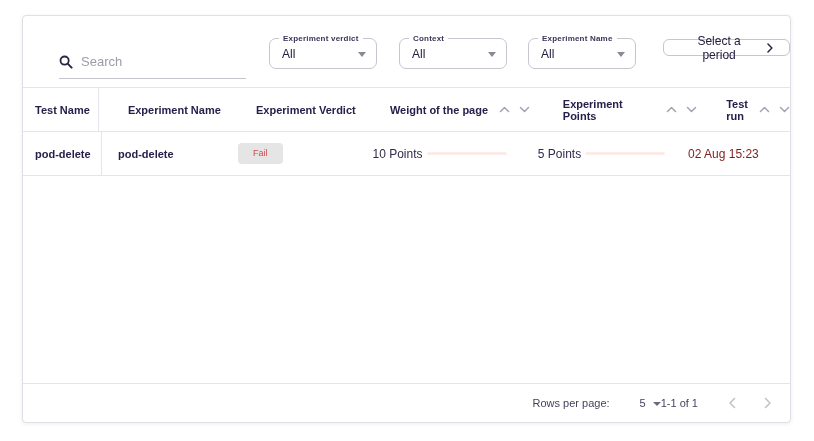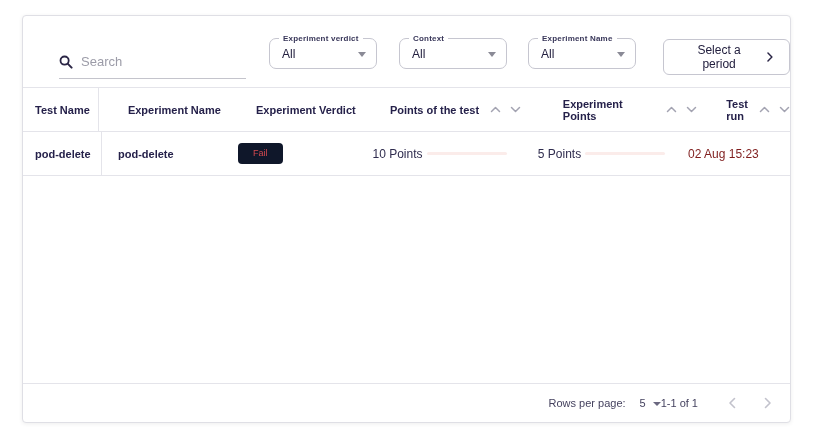--- a/index.html
+++ b/index.html
@@ -27,21 +27,21 @@
   .mui-select { position:absolute; top:22px; width:108px; height:31px;
     border:1px solid #c6c6d0; border-radius:7px; background:#fff; cursor:pointer; }
   .mui-select .flabel { position:absolute; top:-5px; left:9px; background:#fff; padding:0 4px;
     font-size:8px; font-weight:600; color:#383659; letter-spacing:0.2px; white-space:nowrap; }
   .mui-select .fvalue { position:absolute; left:12px; top:8px; font-size:12px; color:#23203f; }
   .mui-select .arrow { position:absolute; right:10px; top:13px; width:0; height:0;
     border-left:4px solid transparent; border-right:4px solid transparent;
     border-top:5px solid #8a8a96; }
   .sel-verdict { left:246px; } .sel-context { left:376px; } .sel-name { left:505px; }
 
-  .period-btn { position:absolute; left:640px; top:23px; height:36px; padding:0 16px;
+  .period-btn { position:absolute; left:640px; top:23px; height:17px; padding:0 16px;
     border:1px solid #c6c6d0; border-radius:6px; background:#fff; cursor:pointer;
     display:flex; align-items:center; gap:9px; font-size:12px; color:#23203f;
     font-family:inherit; }
 
   
   .thead { height:44px; flex:0 0 44px; display:flex; border-bottom:1px solid #e4e4ea;
     font-size:11px; font-weight:bold; color:#25214a;gap:13px; }
   .thead > div, .trow > div { display:flex; align-items:center; }
   .c1 { width:79px; padding-left:12px; border-right:1px solid #e4e4ea; }
   .c2 { width:120px; padding-left:16px; }
@@ -50,38 +50,38 @@
   .c5 { width:157px; padding-left:16px; }
   .c6 { flex:1; padding-left:16px; }
 
   .sorters { display:flex; gap:9px; margin-left:11px; align-items:center; }
   .sorters svg { cursor:pointer; display:block; }
 
   .trow { height:44px; flex:0 0 44px; display:flex; border-bottom:1px solid #e4e4ea;
     font-size:11px; color:#25214a; cursor:pointer; }
   .bold-cell { font-weight:bold; }
 
-  .badge { display:inline-block; background:#0f172a; color:#d2494f; font-size:9px;
+  .badge { display:inline-block; background:#e5e5e5; color:#d2494f; font-size:9px;
     padding:6px 15px; border-radius:4px; line-height:1; }
 
   .points { display:flex; flex-direction:row; justify-content:center; gap:4px;
     align-items:flex-start; }
   .points .plabel { font-size:12px; font-weight:normal; color:#2f2c4e; }
   .bar { width:80px; height:3px; border-radius:2px; background:#fbecea; overflow:hidden; }
   .bar-fill { height:100%; background:#0faf73; border-radius:2px; }
 
   .last-run { font-size:12px; color:#7f1d1d; }
 
   .empty-area { flex:1 1 auto; }
 
   
   .tfoot { height:39px; flex:0 0 39px; border-top:1px solid #e4e4ea;
     display:flex; align-items:center; justify-content:flex-end; padding-right:14px;
     font-size:11px; color:#45425f; }
-  .rpp-label { margin-right:14px; }
+  .rpp-label { margin-right:30px; }
   .rpp-select { display:flex; align-items:center; gap:7px; cursor:pointer; }
   .rpp-select .arrow { width:0; height:0; border-left:4px solid transparent;
     border-right:4px solid transparent; border-top:4px solid #6b6880; margin-top:1px; }
   .range { }
   .page-btn { margin-left:26px; background:none; border:none; cursor:default;
     display:flex; align-items:center; padding:4px; }
   .page-btn.next { margin-left:20px; }
 </style>
 </head>
 <body>
@@ -128,21 +128,21 @@
     <div class="c1">
       <span>Test Name</span>
     </div>
     <div class="c2">
       <span>Experiment Name</span>
     </div>
     <div class="c3">
       <span>Experiment Verdict</span>
     </div>
     <div class="c4">
-      <span>Points of the test</span>
+      <span>Weight of the page</span>
       <span class="sorters">
         <svg width="11" height="7" viewBox="0 0 11 7">
           <path d="M1.5 5.5 L5.5 1.5 L9.5 5.5" fill="none" stroke="#a3a3b1" stroke-width="1.5" stroke-linecap="round" stroke-linejoin="round"></path>
         </svg>
         <svg width="11" height="7" viewBox="0 0 11 7">
           <path d="M1.5 1.5 L5.5 5.5 L9.5 1.5" fill="none" stroke="#a3a3b1" stroke-width="1.5" stroke-linecap="round" stroke-linejoin="round"></path>
         </svg>
       </span>
     </div>
     <div class="c5">

